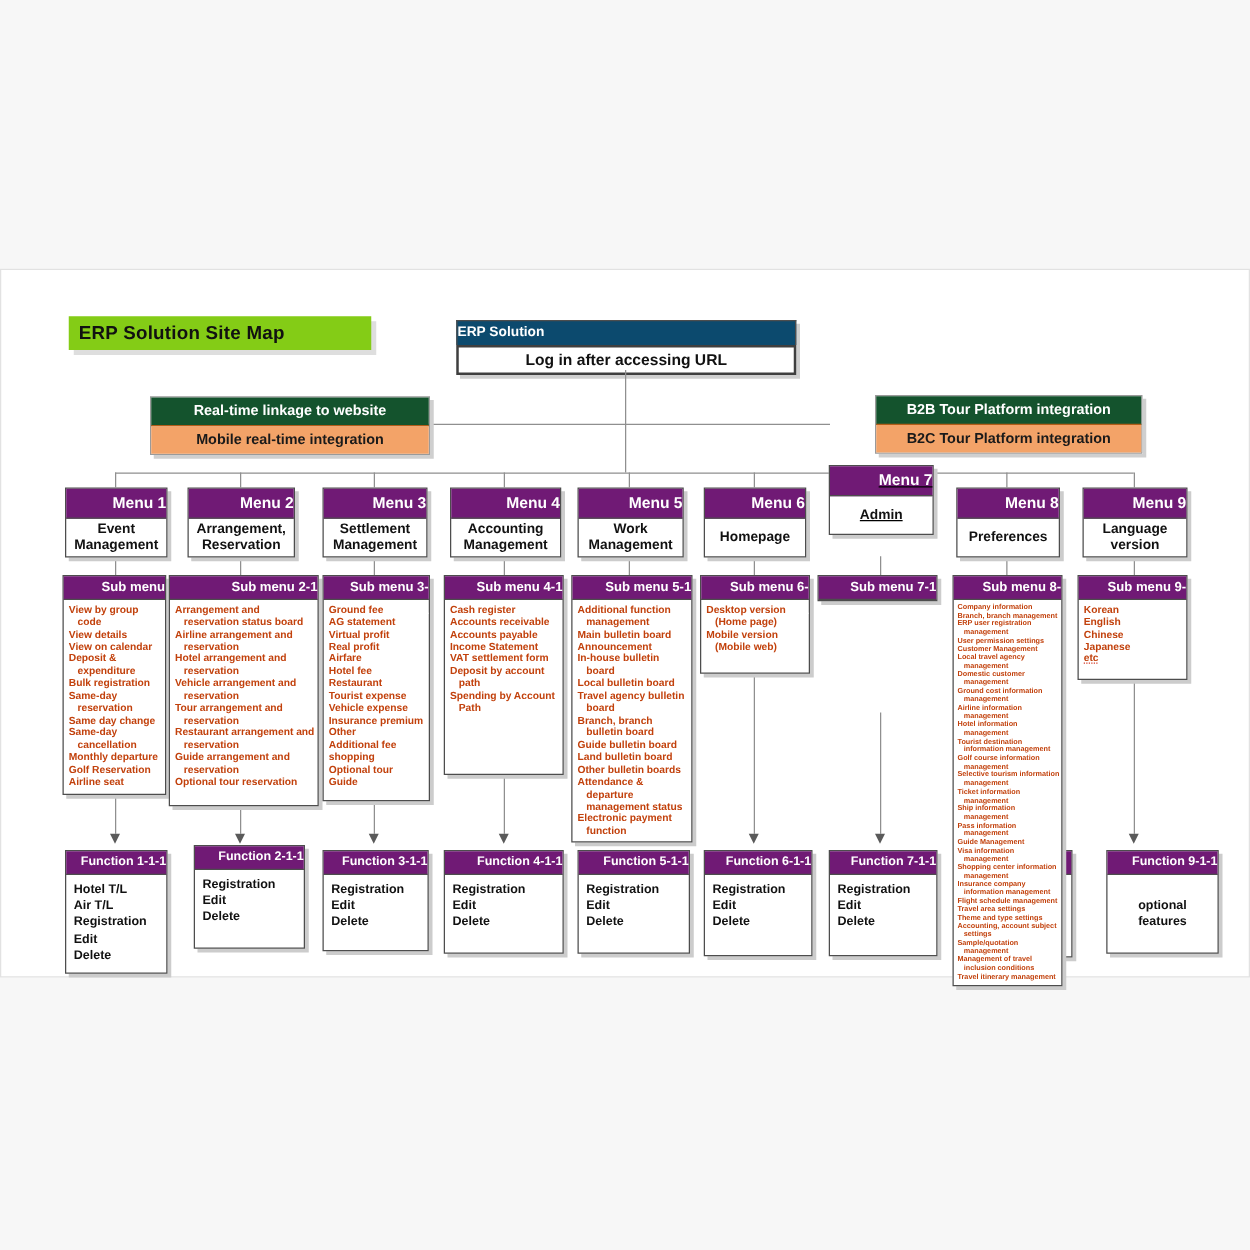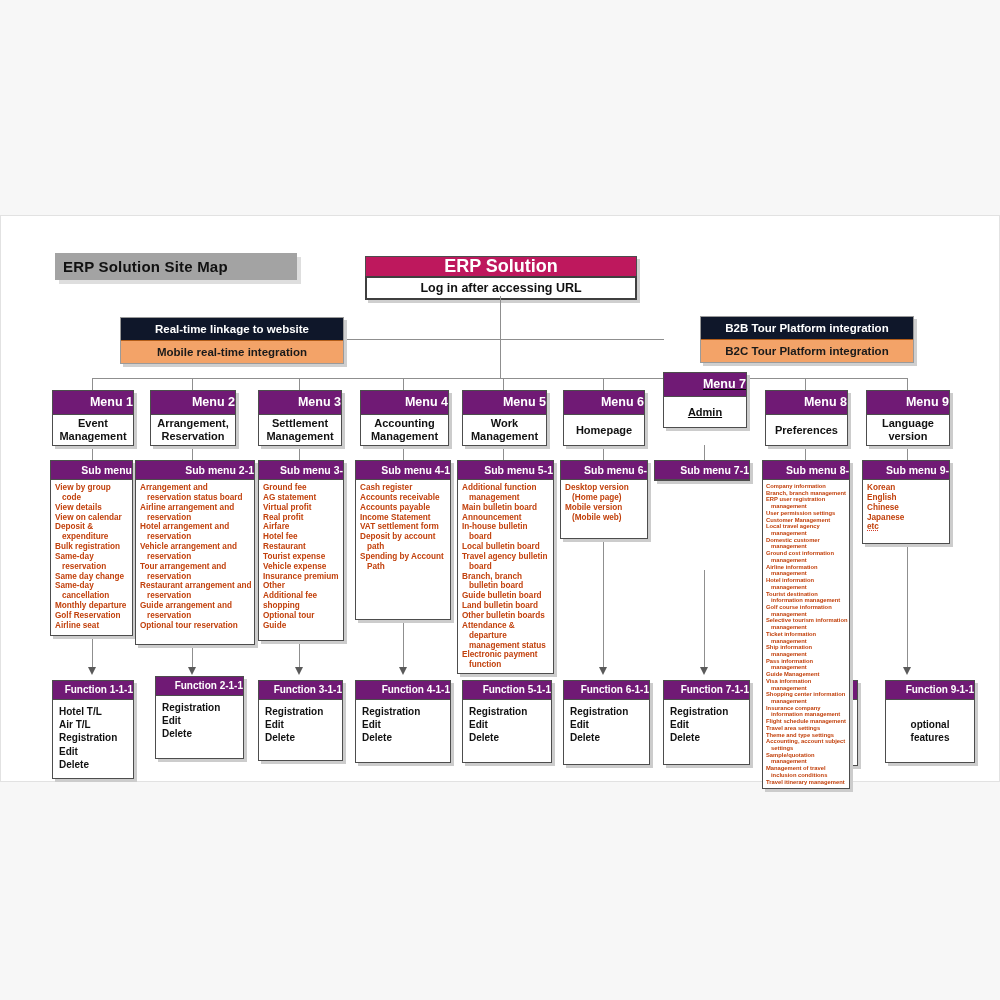--- a/index.html
+++ b/index.html
@@ -1,32 +1,32 @@
 <!DOCTYPE html>
 <html><head>
 <meta charset="utf-8">
 <style>
   html,body{margin:0;padding:0;}
   .stage{position:relative;width:1000px;height:1000px;background:#f7f7f7;overflow:hidden;
          font-family:"Liberation Sans",sans-serif;}
   .band{position:absolute;left:0;top:215px;width:998px;height:565px;background:#ffffff;
         border:1px solid #e2e2e2;}
   .title-box{position:absolute;left:55px;top:253px;width:230px;padding:5px 4px 5px 8px;
-        background:#a3a3a3;color:#111;font-size:15px;font-weight:600;letter-spacing:.2px;
+        background:#84cc16;color:#111;font-size:15px;font-weight:600;letter-spacing:.2px;
         box-shadow:4px 4px 0 #dedede;}
   .erp-box{position:absolute;left:365px;top:256px;width:272px;box-shadow:3px 3px 0 #cfcfcf;}
-  .erp-hdr{background:#be185d;color:#fff;font-size:18px;font-weight:bold;text-align:center;
+  .erp-hdr{background:#0c4a6e;color:#fff;font-size:11px;font-weight:bold;
         line-height:19px;border:1px solid #4d4d4d;border-bottom:none;}
   .erp-body{background:#fff;color:#111;font-size:12.5px;font-weight:bold;text-align:center;
         line-height:20px;border:2px solid #3f3f3f;}
   .intg{position:absolute;border:1px solid #9a9a9a;box-shadow:3px 3px 0 #cfcfcf;}
   .intg.leftg{left:120px;top:317px;width:222px;}
   .intg.rightg{left:700px;top:316px;width:212px;}
   .intg-row{height:22px;line-height:22px;text-align:center;font-size:11.5px;font-weight:bold;}
-  .intg-row.dark{background:#0f172a;color:#ffffff;border-bottom:1px solid #b35d18;text-align:center;}
+  .intg-row.dark{background:#14532d;color:#ffffff;border-bottom:1px solid #b35d18;text-align:center;}
   .intg-row.light{background:#f3a368;color:#1a1a1a;}
   .cline{position:absolute;width:1px;background:#8f8f8f;}
   .hline{position:absolute;height:1px;background:#8f8f8f;}
   .arrow{position:absolute;width:0;height:0;border-left:4px solid transparent;
          border-right:4px solid transparent;border-top:8px solid #5a5a5a;}
   .box{position:absolute;background:#fff;border:1px solid #4d4d4d;box-shadow:3px 3px 0 #cccccc;}
   .g-hdr{background:#701a75;color:#fff;font-weight:bold;text-align:right;border-bottom:1px solid #4d4d4d;}
   .menu-hdr{line-height:23px;font-size:12.5px;height:23px;}
   .menu-body{height:30px;display:flex;align-items:center;justify-content:center;text-align:center;
         font-size:11px;font-weight:bold;line-height:1.15;color:#111;}

